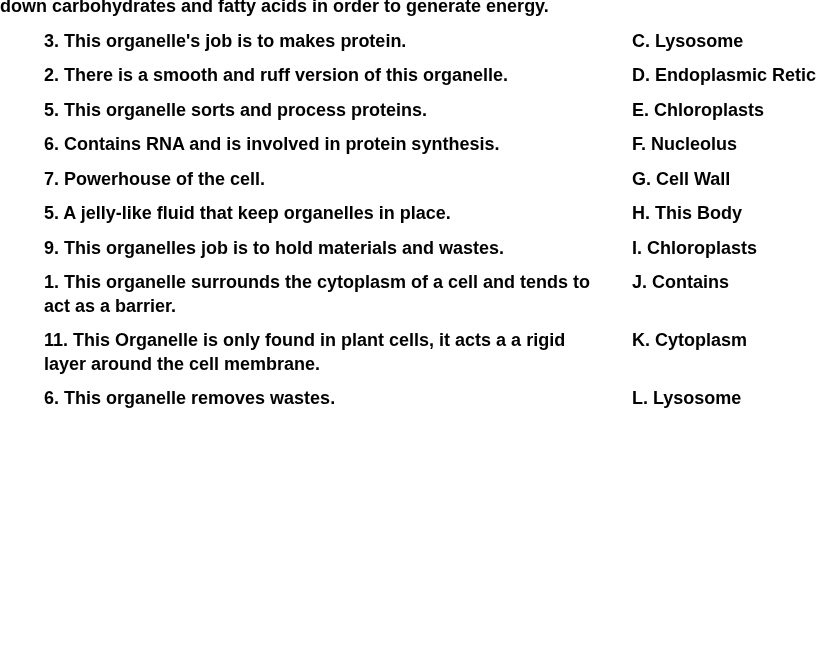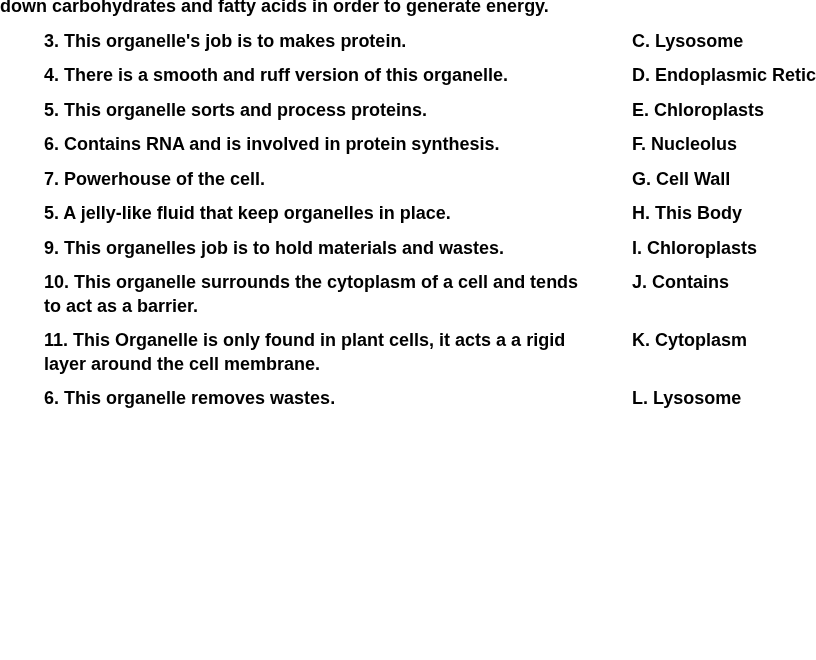--- a/index.html
+++ b/index.html
@@ -46,21 +46,21 @@
 
 <div class="page">
   <p class="continuation">down carbohydrates and fatty acids in order to generate energy.</p>
   <div id="rows" class="rows">
   <div class="row">
     <p class="q">3. This organelle's job is to makes protein.</p>
     <p class="a">C. Lysosome</p>
   </div>
 
   <div class="row">
-    <p class="q">4. There is a smooth and ruff version of this organelle.</p>
+    <p class="q">2. There is a smooth and ruff version of this organelle.</p>
     <p class="a">D. Endoplasmic Reticulum</p>
   </div>
 
   <div class="row">
     <p class="q">5. This organelle sorts and process proteins.</p>
     <p class="a">E. Chloroplasts</p>
   </div>
 
   <div class="row">
     <p class="q">6. Contains RNA and is involved in protein synthesis.</p>
@@ -76,21 +76,21 @@
     <p class="q">5. A jelly-like fluid that keep organelles in place.</p>
     <p class="a">H. This Body</p>
   </div>
 
   <div class="row">
     <p class="q">9. This organelles job is to hold materials and wastes.</p>
     <p class="a">I. Chloroplasts</p>
   </div>
 
   <div class="row">
-    <p class="q">10. This organelle surrounds the cytoplasm of a cell and tends to act as a barrier.</p>
+    <p class="q">1. This organelle surrounds the cytoplasm of a cell and tends to act as a barrier.</p>
     <p class="a">J. Contains</p>
   </div>
 
   <div class="row">
     <p class="q">11. This Organelle is only found in plant cells, it acts a a rigid layer around the cell membrane.</p>
     <p class="a">K. Cytoplasm</p>
   </div>
 
   <div class="row">
     <p class="q">6. This organelle removes wastes.</p>

